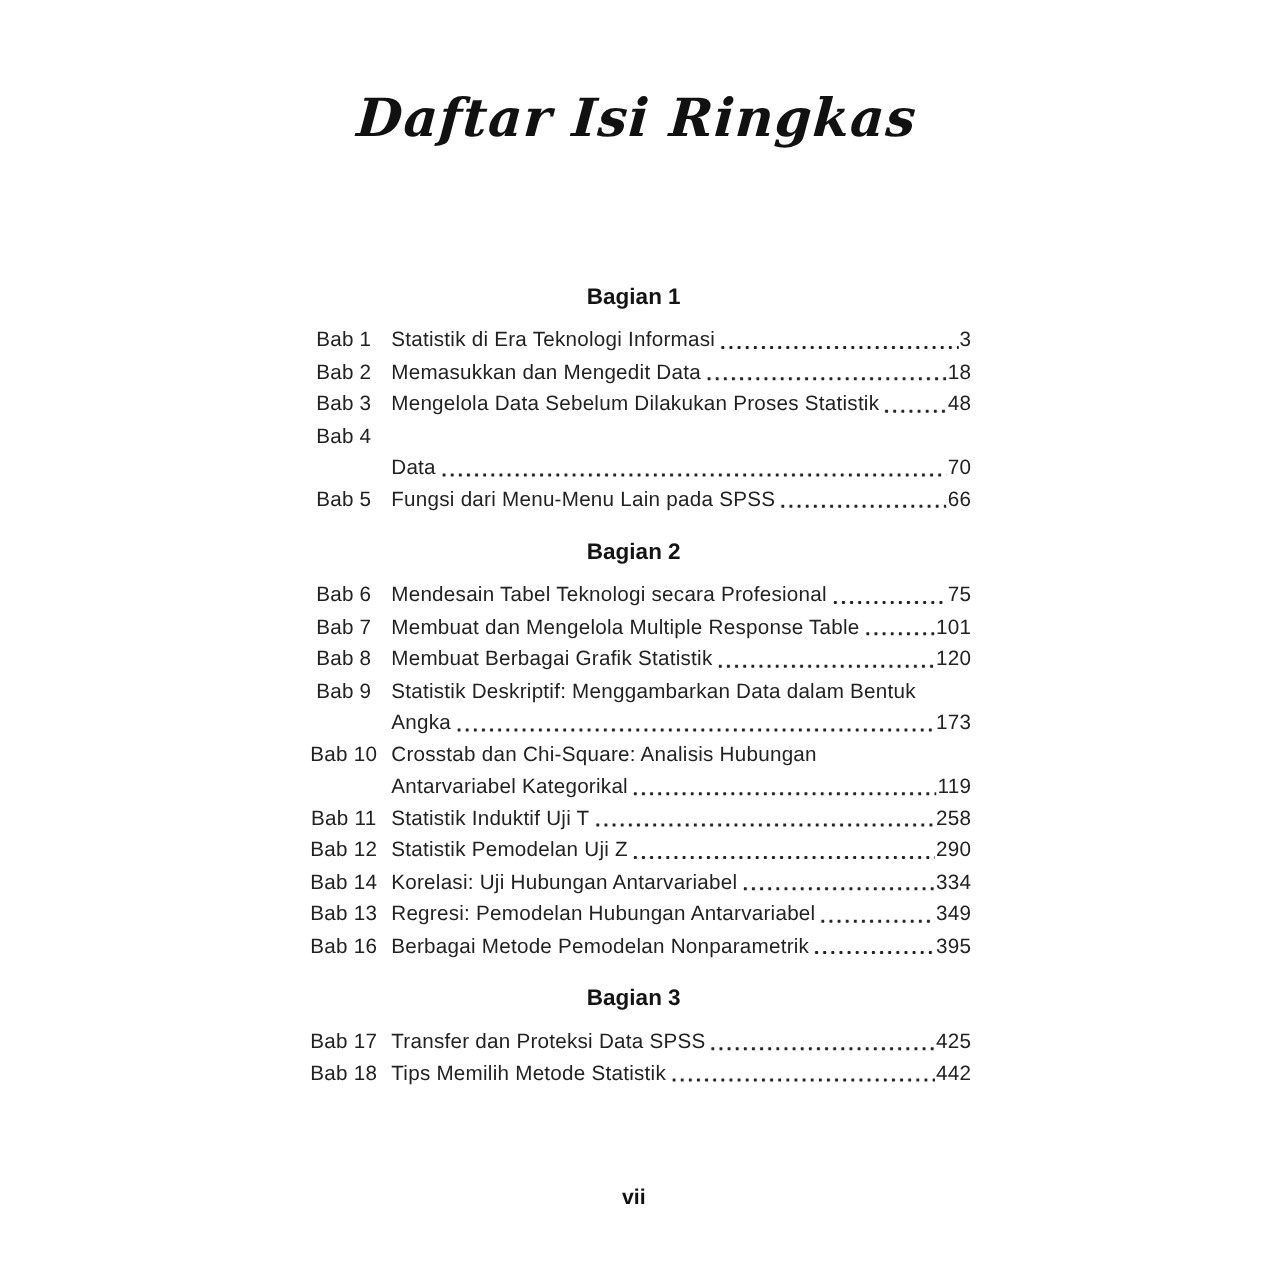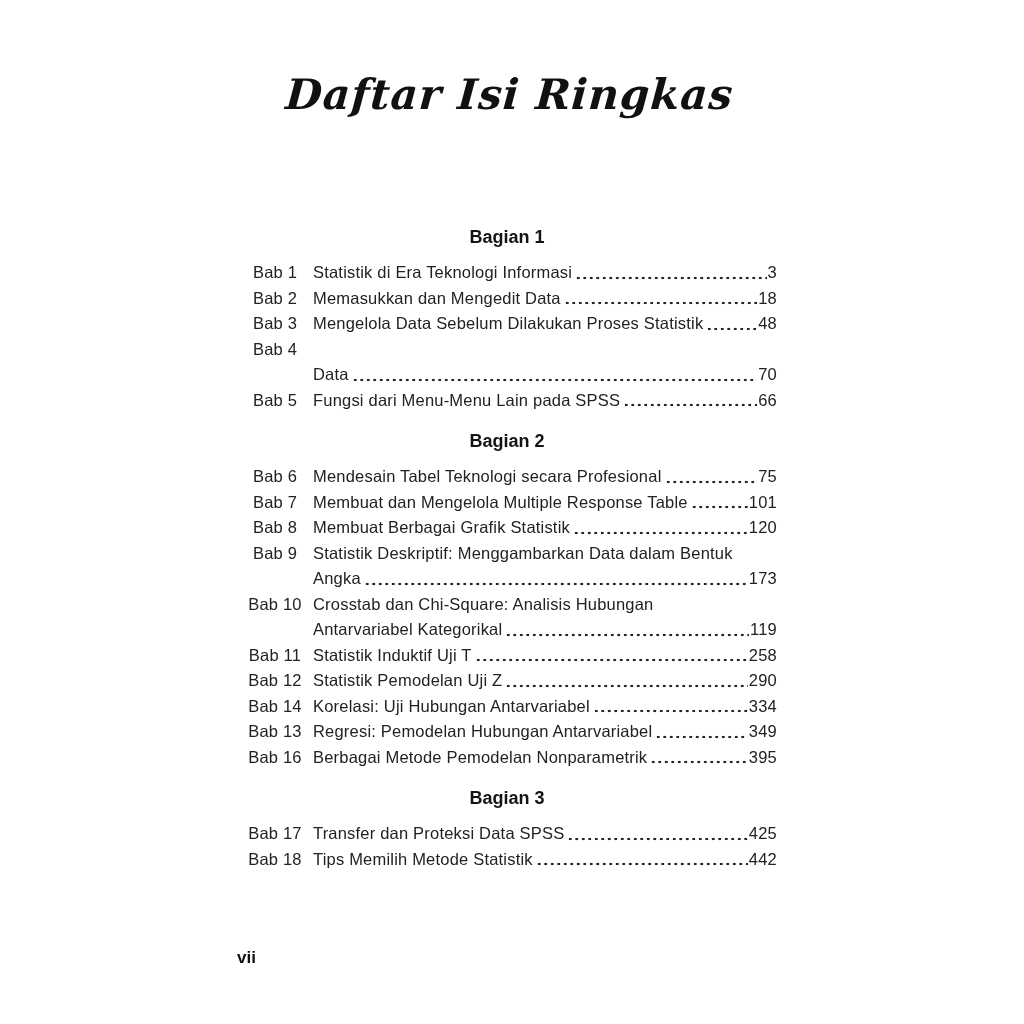--- a/index.html
+++ b/index.html
@@ -78,21 +78,21 @@
   .pagenum {
     flex: 0 0 auto;
     white-space: nowrap;
     text-align: right;
   }
   .page-number {
     position: absolute;
     top: 948px;
     left: 237px;
     width: 540px;
-    text-align: left;
+    text-align: center;
     font-weight: bold;
     font-size: 17px;
     color: #111111;
   }
 </style>
 </head>
 <body>
 
 <div class="page">
   <h1 class="book-title">Daftar Isi Ringkas</h1>

